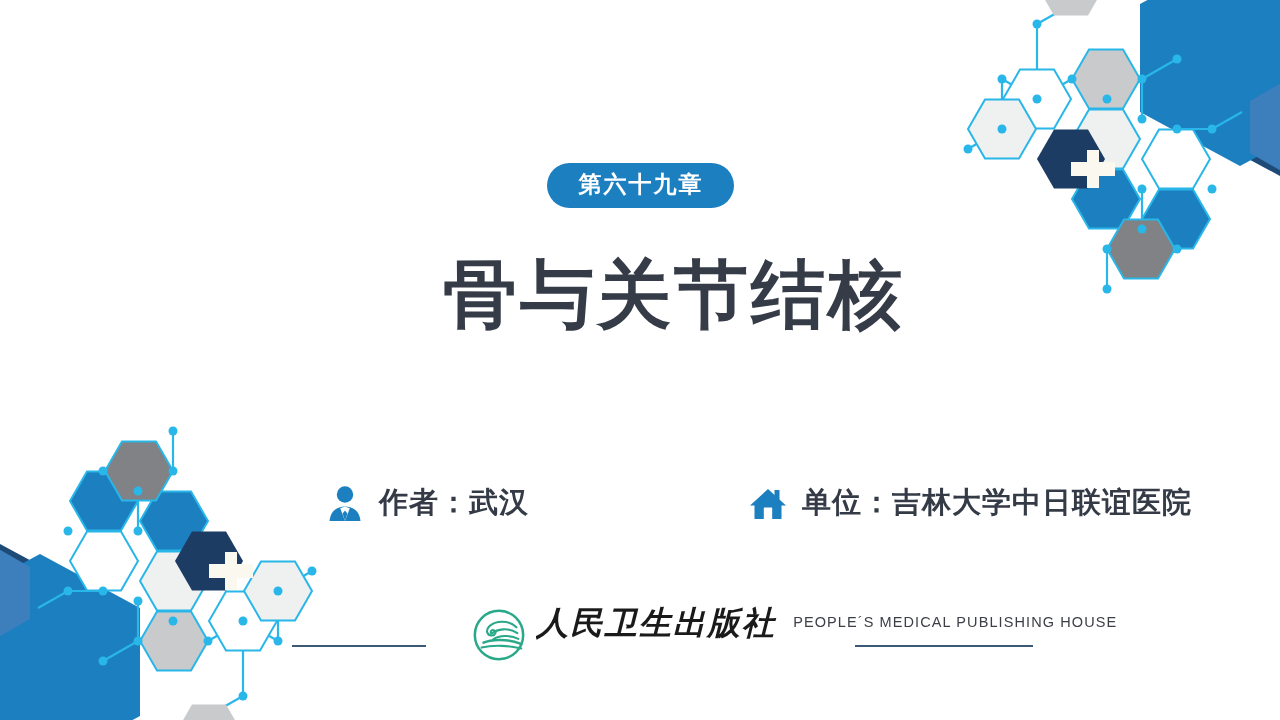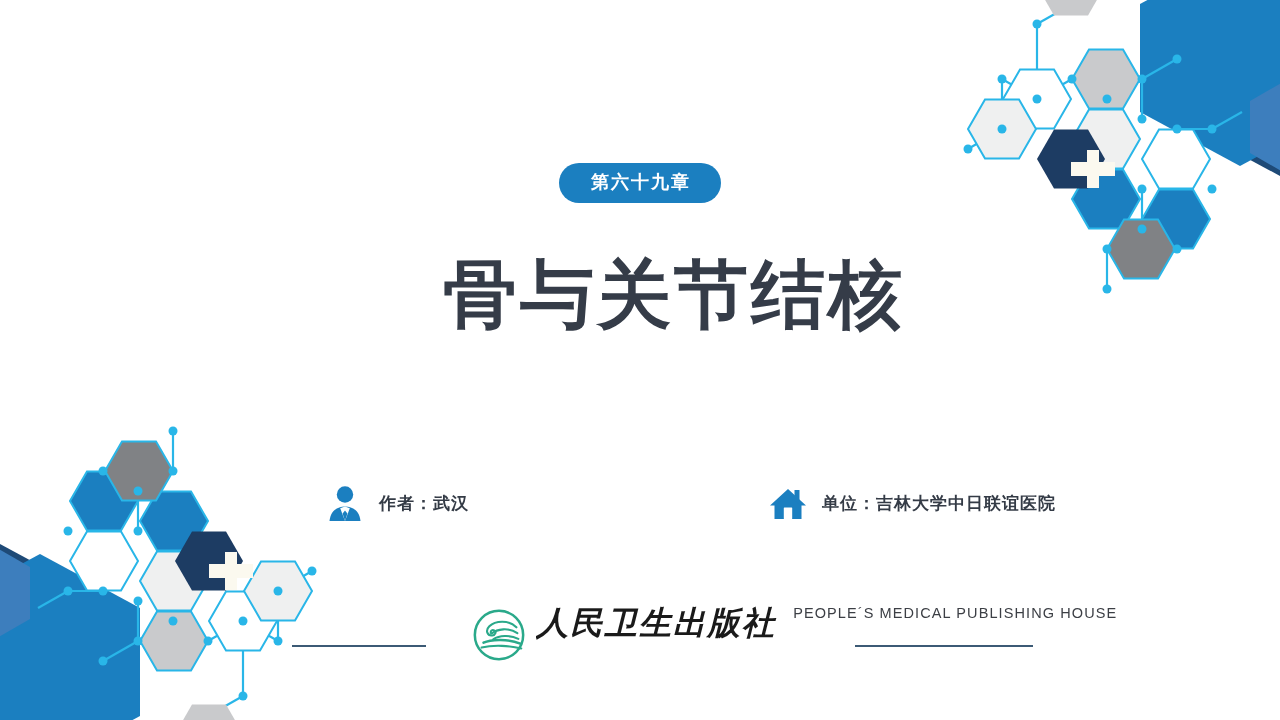--- a/index.html
+++ b/index.html
@@ -39,21 +39,21 @@
     position: absolute;
     top: 163px;
     left: 0;
     width: 1280px;
     text-align: center;
   }
   .badge {
     display: inline-block;
     background: #1b7fc0;
     color: #ffffff;
-    font-size: 18px;
+    font-size: 23px;
     font-weight: bold;
     letter-spacing: 2px;
     padding: 10px 30px 12px 32px;
     border-radius: 26px;
     line-height: 1.0;
   }
 
   
   .title {
     position: absolute;
@@ -77,31 +77,31 @@
     width: 1280px;
     height: 50px;
   }
   .meta-item {
     position: absolute;
     display: flex;
     align-items: center;
     height: 50px;
   }
   .meta-author { left: 325px; }
-  .meta-unit   { left: 768px; }
+  .meta-unit   { left: 748px; }
   .meta-icon {
     width: 40px;
     height: 40px;
     flex: 0 0 40px;
     margin-right: 14px;
     display: block;
   }
   .meta-text {
     color: #343b46;
-    font-size: 17px;
+    font-size: 29px;
     font-weight: bold;
     letter-spacing: 1px;
     white-space: nowrap;
   }
 
   
   .footer {
     position: absolute;
     top: 600px;
     left: 0;
@@ -141,21 +141,21 @@
   }
   .logo-cn {
     height: 40px;
     display: block;
   }
   .logo-en {
     color: #3c3f45;
     font-size: 14.5px;
     letter-spacing: 1.1px;
     white-space: nowrap;
-    margin-top: 1px;
+    margin-top: 10px;
   }
 </style>
 </head>
 <body>
 
 <div id="slide">
 
   <svg class="deco deco-tr" viewBox="0 0 330 300">
     <defs>
 

